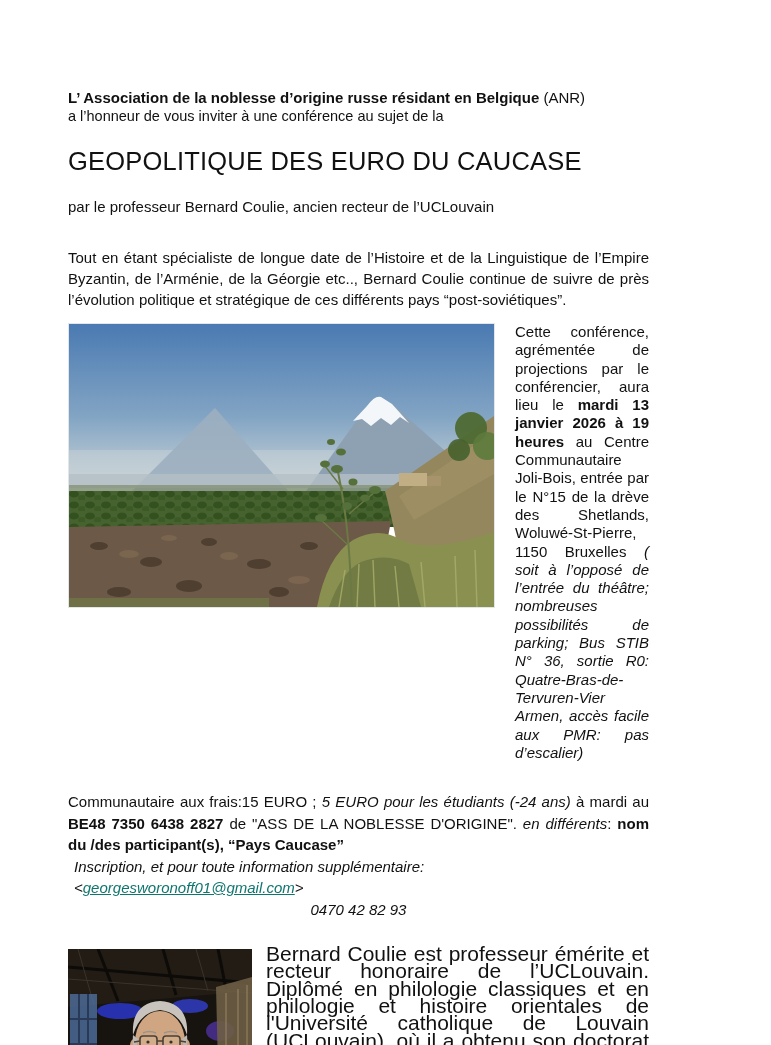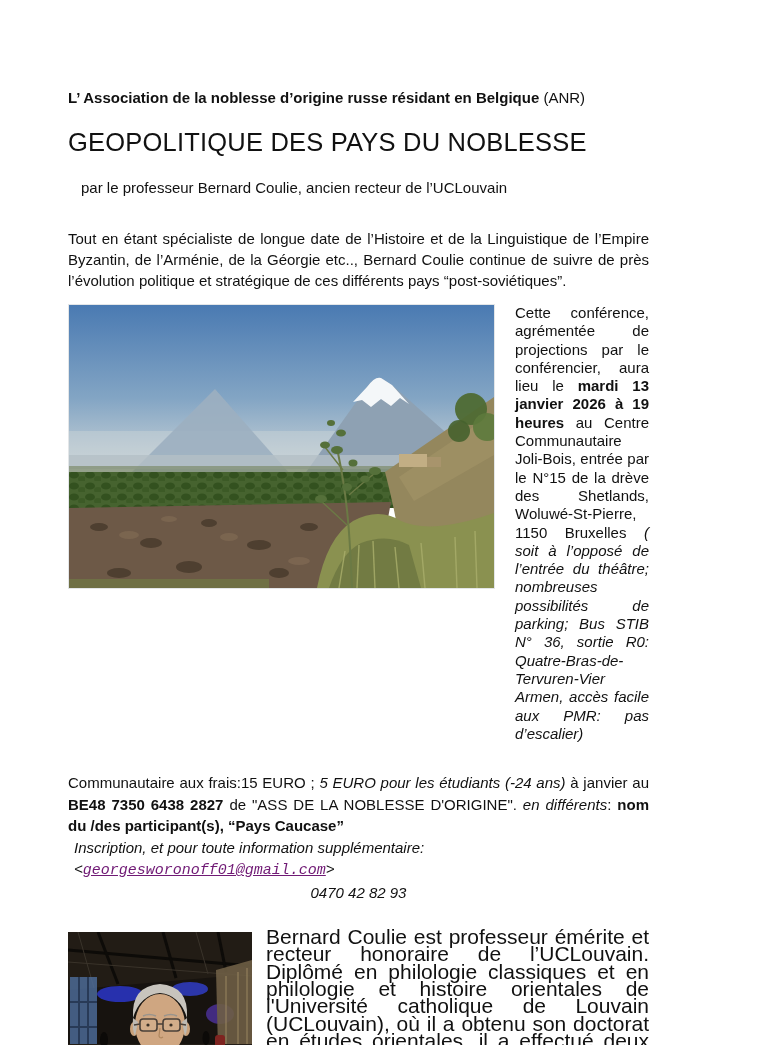--- a/index.html
+++ b/index.html
@@ -5,44 +5,45 @@
   html,body{margin:0;padding:0;background:#ffffff;}
   body{width:771px;height:1045px;overflow:hidden;
        font-family:"Liberation Sans","DejaVu Sans",sans-serif;color:#111;}
   .page{padding:88px 76px 0 68px;box-sizing:border-box;width:725px;height:1045px;}
   .just{text-align:justify;text-align-last:left;}
   p{margin:0;}
   .hdr{font-size:15px;line-height:19px;}
   .hdr .b{font-weight:bold;}
   .sub{font-size:14.5px;line-height:19px;}
   .title{font-size:25.5px;font-weight:400;margin-top:21px;letter-spacing:.2px;}
-  .byline{font-size:15px;margin-top:22px;margin-left:13px;}
+  .byline{font-size:15px;margin-top:22px;}
   .intro{font-size:15px;line-height:21px;margin-top:32px;}
   .conf-row{display:flex;margin-top:13px;gap:20px;}
   .photo-landscape{flex:0 0 427px;width:427px;height:285px;border:1px solid #e3e6e8;box-sizing:border-box;}
   .photo-landscape svg{display:block;width:425px;height:283px;}
   .conf-text{flex:1;font-size:15px;line-height:18.3px;text-align:justify;text-align-last:left;}
   .conf-text i{font-style:italic;}
   .particip{font-size:15px;line-height:21.5px;margin-top:29px;}
   .inscription{font-size:15px;line-height:21.5px;font-style:italic;padding-left:6px;}
-  .email{color:#701a75;text-decoration:underline;font-family:Liberation Mono, monospace;}
+  .email{color:#0f766e;text-decoration:underline;}
   .phone{font-size:15px;font-style:italic;text-align:center;line-height:21.5px;}
   .bio{font-size:21px;line-height:17.3px;margin-top:25px;}
   .portrait-float{float:left;width:184px;height:226px;margin:4px 14px 0 0;}
   .portrait-float svg{display:block;width:184px;height:226px;}
   b,.bold{font-weight:bold;}
 </style>
 </head>
 <body>
 
 <div class="page">
 
   <p class="hdr"><span class="b">L’ Association de la noblesse d’origine russe résidant en Belgique</span><span> (ANR)</span></p>
+  <p class="sub">a l’honneur de vous inviter à une conférence au sujet de la</p>
 
-  <h1 class="title" style="margin-bottom:0;">GEOPOLITIQUE DES PAYS DU NOBLESSE</h1>
+  <h1 class="title" style="margin-bottom:0;">GEOPOLITIQUE DES EURO DU CAUCASE</h1>
 
   <p class="byline">par le professeur Bernard Coulie, ancien recteur de l’UCLouvain</p>
 
   <p class="intro just">Tout en étant spécialiste de longue date de l’Histoire et de la Linguistique de l’Empire Byzantin, de l’Arménie, de la Géorgie etc.., Bernard Coulie continue de suivre de près l’évolution politique et stratégique de ces différents pays “post-soviétiques”.</p>
 
   <div class="conf-row">
     <div class="photo-landscape">
       <svg viewBox="0 0 425 283" preserveAspectRatio="none">
         <defs>
           <linearGradient id="sky" x1="0" y1="0" x2="0" y2="1">
@@ -113,21 +114,21 @@
           <ellipse cx="284" cy="158" rx="4.5" ry="3.5"></ellipse>
             <ellipse cx="272" cy="128" rx="5" ry="3.5"></ellipse>
           <ellipse cx="262" cy="118" rx="4" ry="3"></ellipse>
         </g>
         <rect x="0" y="274" width="200" height="9" fill="#707a44" opacity="0.7"></rect>
       </svg>
     </div>
     <div class="conf-text"><span>Cette conférence, agrémentée de projections par le conférencier,  aura lieu le </span><b>mardi 13 janvier 2026 à 19 heures</b><span> au Centre Communautaire Joli-Bois, entrée par le N°15 de la drève des Shetlands, Woluwé-St-Pierre, 1150 Bruxelles </span><i>( soit à l’opposé de l’entrée du théâtre; nombreuses possibilités de parking; Bus STIB N° 36, sortie R0: Quatre-Bras-de-Tervuren-Vier Armen, accès facile aux PMR: pas d’escalier)</i></div>
   </div>
 
-  <p class="particip just"><span>Communautaire aux frais:15 EURO ; </span><i>5 EURO pour les étudiants (-24 ans)</i><span> à janvier au </span><b>BE48 7350 6438 2827</b><span> de "ASS DE LA NOBLESSE D'ORIGINE". </span><i>en différents</i><span>: </span><b>nom du /des participant(s), “Pays Caucase”</b></p>
+  <p class="particip just"><span>Communautaire aux frais:15 EURO ; </span><i>5 EURO pour les étudiants (-24 ans)</i><span> à mardi au </span><b>BE48 7350 6438 2827</b><span> de "ASS DE LA NOBLESSE D'ORIGINE". </span><i>en différents</i><span>: </span><b>nom du /des participant(s), “Pays Caucase”</b></p>
 
   <p class="inscription"><span>Inscription, et pour toute information supplémentaire: &lt;</span><a href="#" class="email">georgesworonoff01@gmail.com</a><span>&gt;</span></p>
   <p class="phone">0470 42 82 93</p>
 
   <div class="bio just">
     <span class="portrait-float">
       <svg viewBox="0 0 184 226" preserveAspectRatio="none">
         <rect width="184" height="226" fill="#17130f"></rect>
         <path d="M0,0 L184,0 L184,42 L0,58 Z" fill="#221c15"></path>
         <g stroke="#0d0b08" stroke-width="3">

